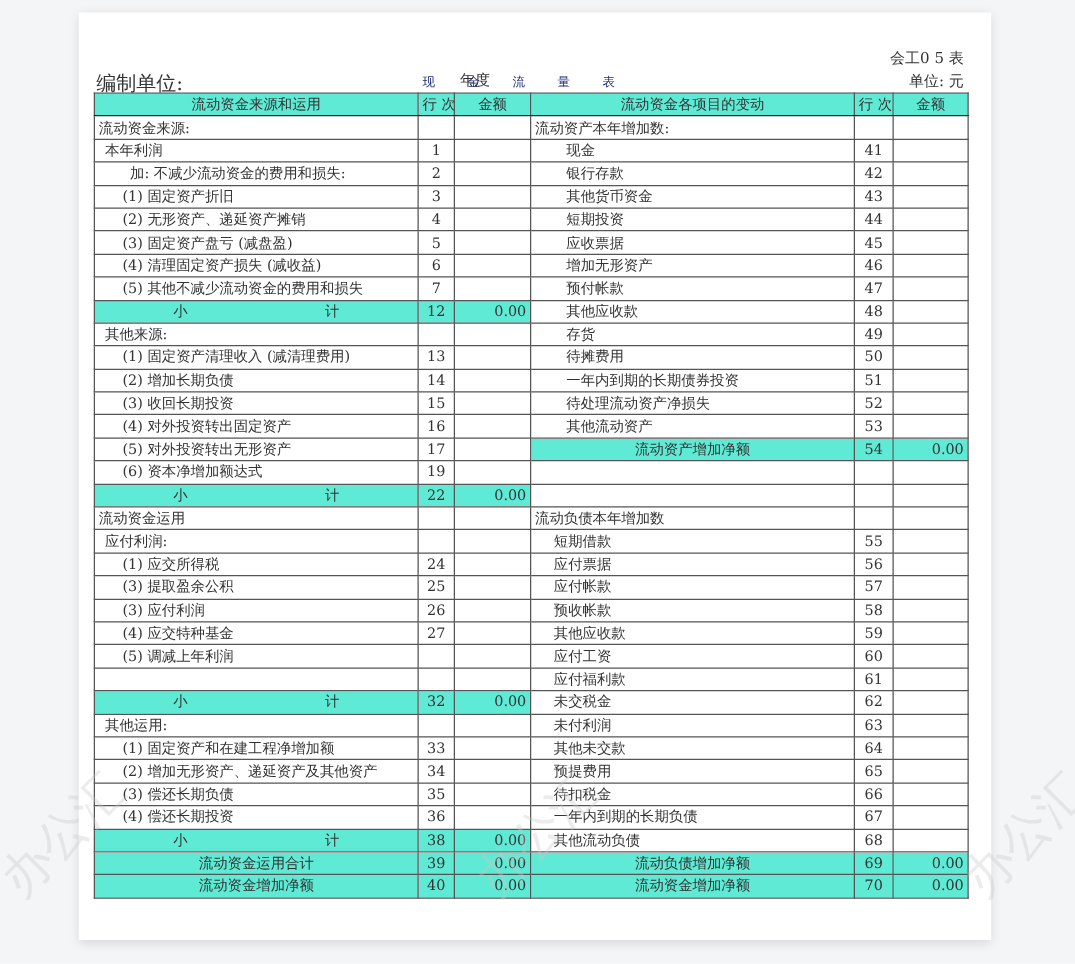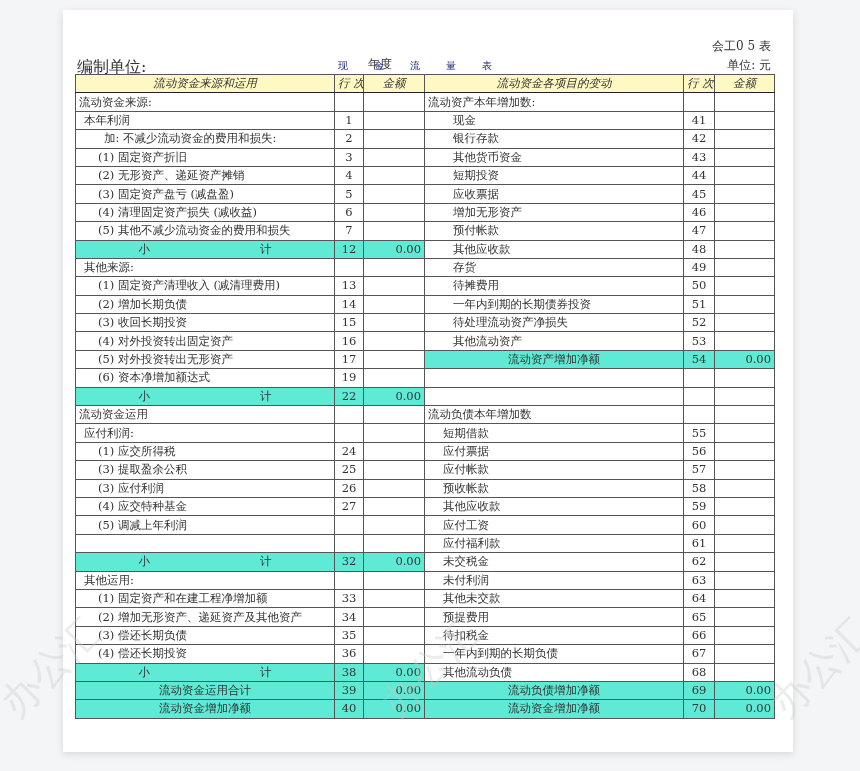--- a/index.html
+++ b/index.html
@@ -34,23 +34,22 @@
     border: 1.5px solid #222;
     font-size: 11.5px;
   }
   table.sheet td {
     border: 1px solid #555;
     height: 17.4px; padding: 0 3px;
     white-space: nowrap; overflow: hidden;
     line-height: 17px;
   }
   table.sheet tr.hdr td {
-    background: #fef9c3; text-align: center; color: #333;
+    background: #5eead4; text-align: center; color: #333;
     border-bottom: 1.5px solid #222;
-    font-style: italic;
   }
   td.num { text-align: center; }
   td.amt { text-align: right; }
   td.mid { border-left: 1.5px solid #222 !important; }
   .hl { background: #5eead4; margin-left: 40px; }
   .i1 { padding-left: 8px !important; }
   .i2 { padding-left: 22px !important; }
   .i3 { padding-left: 28px !important; }
   .i4 { padding-left: 18px !important; }
   .ctr { text-align: center; }

